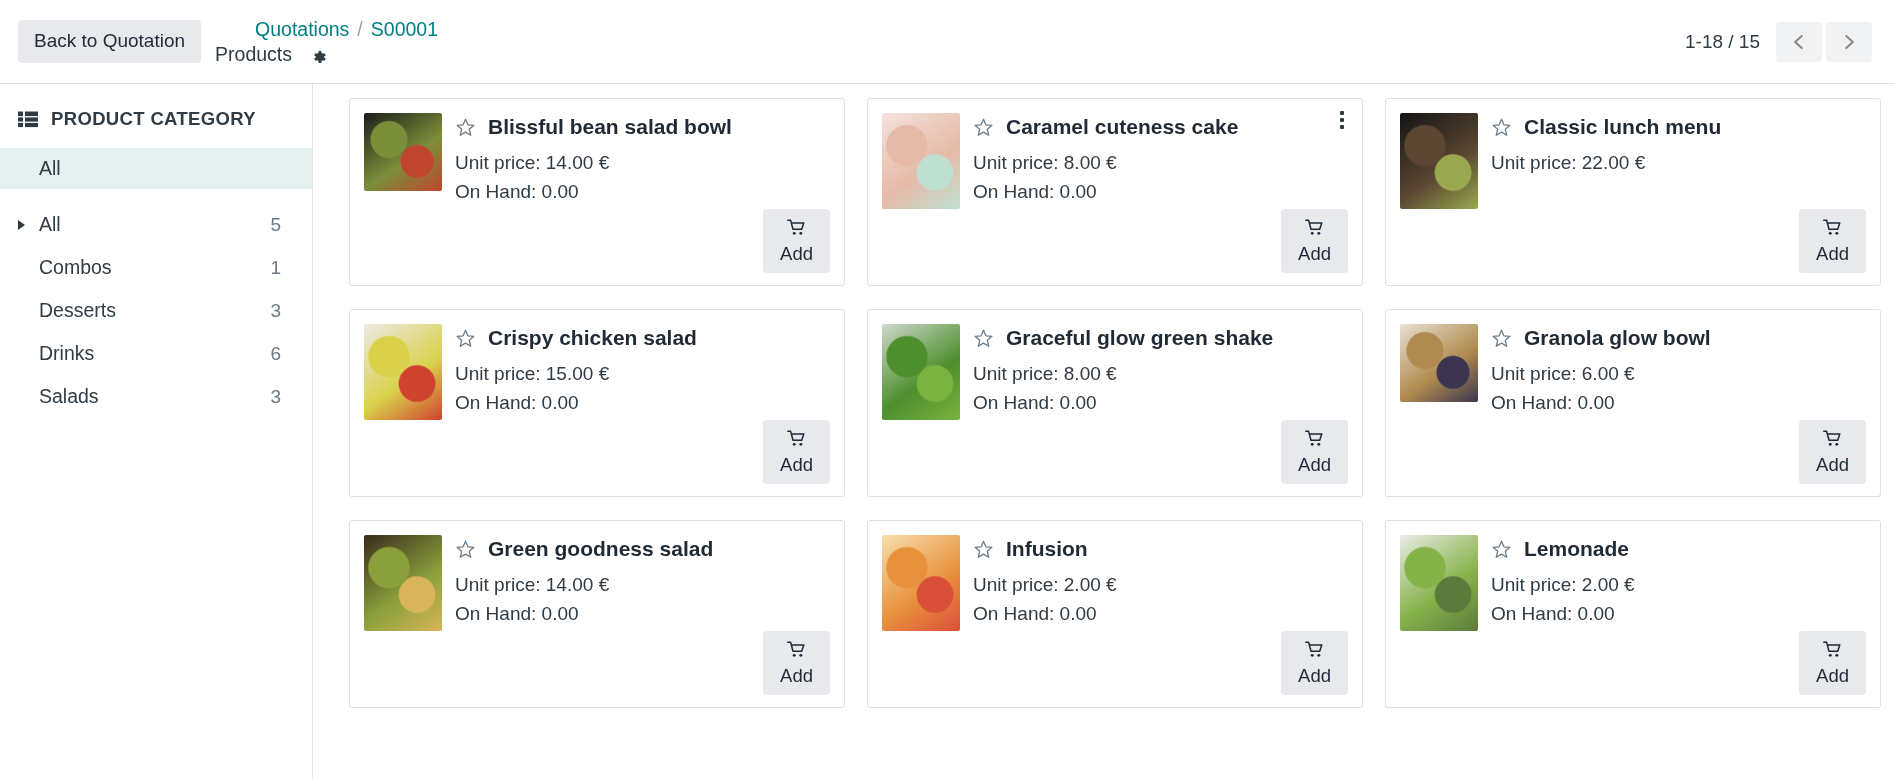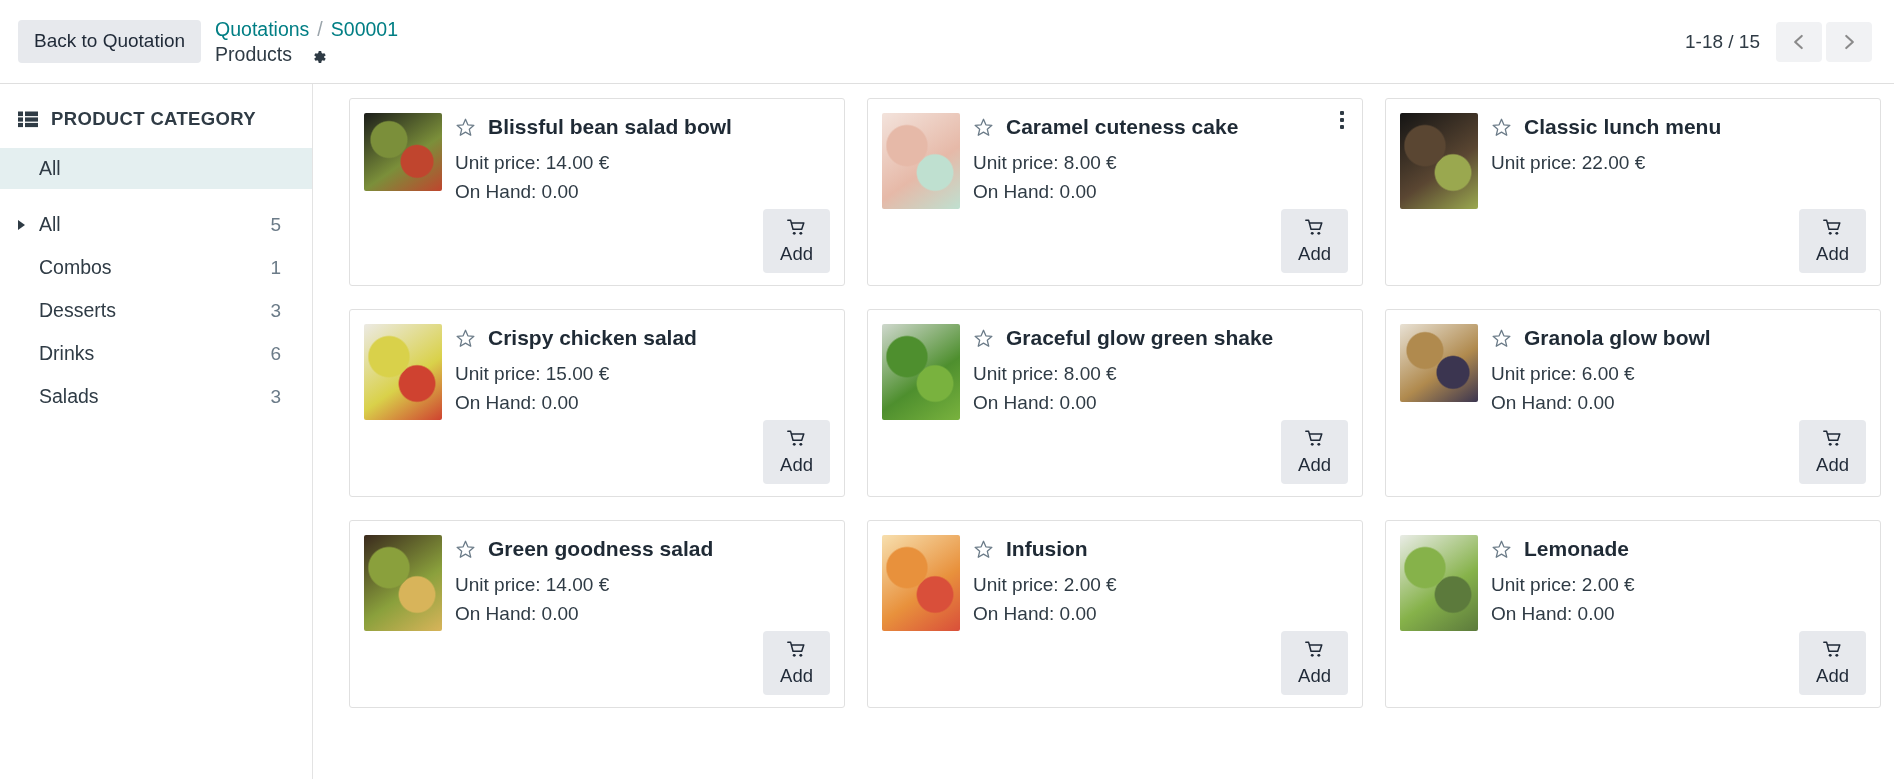--- a/index.html
+++ b/index.html
@@ -35,21 +35,21 @@
     cursor: pointer;
     white-space: nowrap;
     line-height: 1.1;
   }
   .breadcrumb {
     margin-left: 14px;
     line-height: 1.28;
     font-size: 19.5px;
     white-space: nowrap;
   }
-  .bc-row1 { display: flex; align-items: center; gap: 8px; }
+  .bc-row1 { display: flex; align-items: center; gap: 8px; margin-left: 40px; }
   .bc-link { color: #017e84; text-decoration: none; cursor: pointer; }
   .bc-sep { color: #9aa4ab; }
   .bc-row2 { display: flex; align-items: center; gap: 19px; }
   .bc-current { color: #2f3b45; }
   .gear { width: 16px; height: 16px; display: inline-block; cursor: pointer; }
 
   
   .searchwrap {
     position: absolute;
     left: 637px;

